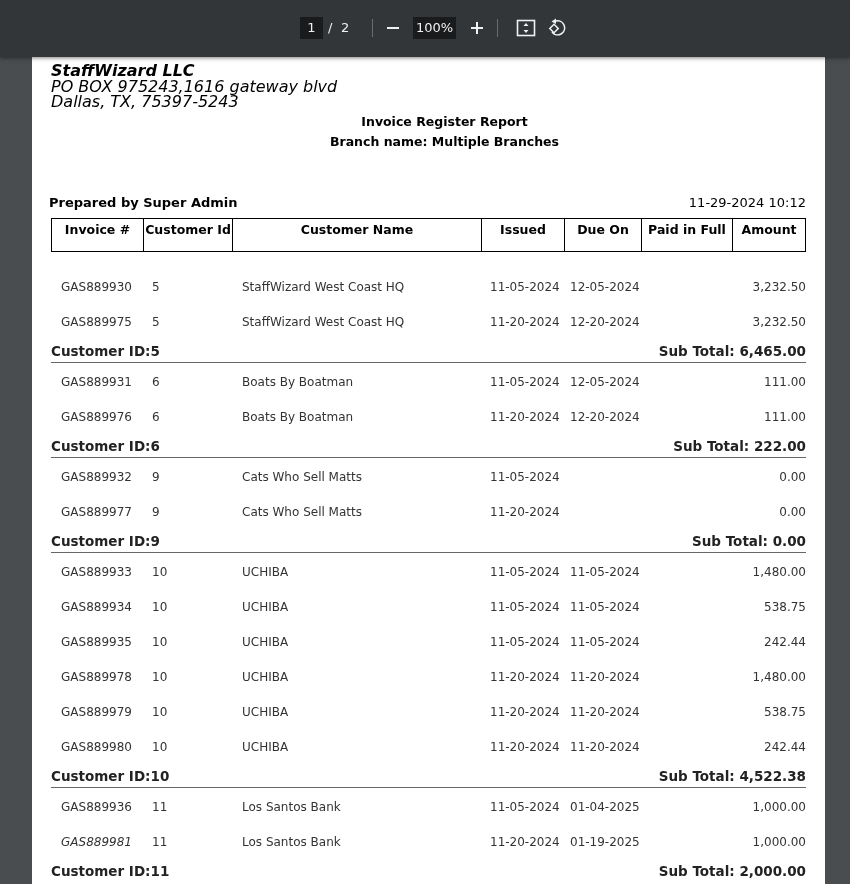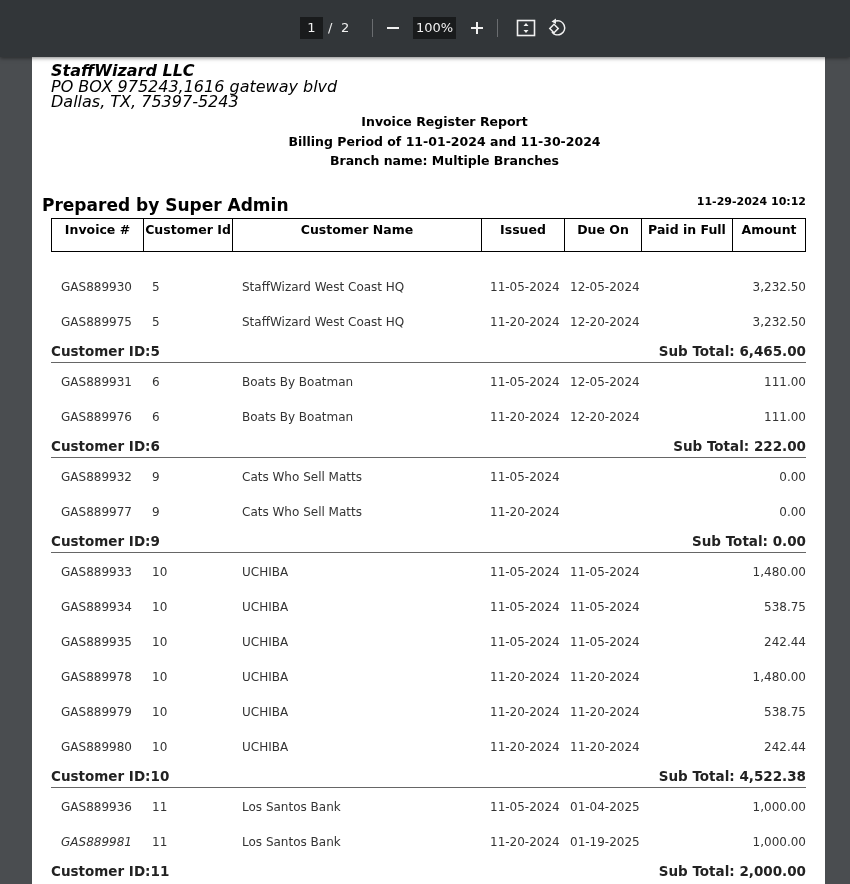--- a/index.html
+++ b/index.html
@@ -15,22 +15,22 @@
   .pagetotal { left: 341px; top: 17px; line-height: 22px; }
   .vdiv { top: 19px; width: 1px; height: 18px; background: #6a6d70; }
   .zoombox { left: 413px; top: 17px; width: 43px; height: 22px; background: #191b1c; text-align: center; line-height: 22px; font-size: 13px; }
   .iconbtn { top: 16px; width: 22px; height: 24px; display:flex; align-items:center; justify-content:center; cursor: pointer; }
   .side-left { position: absolute; left: 0; top: 57px; width: 32px; height: 827px; background: #4a4d50; }
   .side-right { position: absolute; left: 825px; top: 57px; width: 25px; height: 827px; background: #4a4d50; }
   .page { position: absolute; left: 32px; top: 57px; width: 793px; height: 900px; background: #fff; color: #000; }
   .hdr { position: absolute; font-size: 16px; line-height: 15.5px; font-style: italic; }
   .hdr .b { font-weight: bold; }
   .title { position: absolute; left: 0; width: 793px; text-align: center; font-size: 12.5px; font-weight: bold; line-height: 19.5px; top: 55px; margin-left: 16px; }
-  .prep { position: absolute; left: 10px; top: 138px; font-size: 17px; font-weight: bold; }
-  .stamp { position: absolute; right: 19px; top: 138px; font-size: 11px; font-weight: bold; }
+  .prep { position: absolute; left: 17px; top: 138px; font-size: 13px; font-weight: bold; }
+  .stamp { position: absolute; right: 19px; top: 138px; font-size: 13px; font-weight: normal; }
   .thead { position: absolute; left: 19px; top: 161px; width: 755px; height: 34px; border: 1.5px solid #000; display: flex; }
   .th { border-right: 1.5px solid #000; font-size: 12.5px; font-weight: bold; text-align: center; line-height: 22px; }
   .th:last-child { border-right: none; }
   .row { position: absolute; left: 19px; width: 755px; height: 20px; font-size: 12px; color: #333; }
   .row span { position: absolute; top: 0; line-height: 20px; }
   .sub { position: absolute; left: 19px; width: 755px; height: 22px; border-bottom: 1.5px solid #666; font-size: 13.5px; font-weight: bold; color: #222; }
   .sub span { position: absolute; top: 0; line-height: 20px; }
 </style>
 </head>
 <body>
@@ -73,21 +73,20 @@
 
 <div class="page">
   <div class="hdr" style="left:19px; top:6px;">
     <div class="b">StaffWizard LLC</div>
     <div>PO BOX 975243,1616 gateway blvd</div>
     <div>Dallas, TX, 75397-5243</div>
   </div>
 
   <div class="title">
     <div>Invoice Register Report</div>
-    <div>Billing Period of 11-01-2024 and 11-30-2024</div>
     <div>Branch name: Multiple Branches</div>
   </div>
 
   <div class="prep">Prepared by Super Admin</div>
   <div class="stamp">11-29-2024 10:12</div>
 
   <div class="thead">
     <div class="th" style="width:92px">Invoice #</div>
     <div class="th" style="width:89px">Customer Id</div>
     <div class="th" style="width:249px">Customer Name</div>

